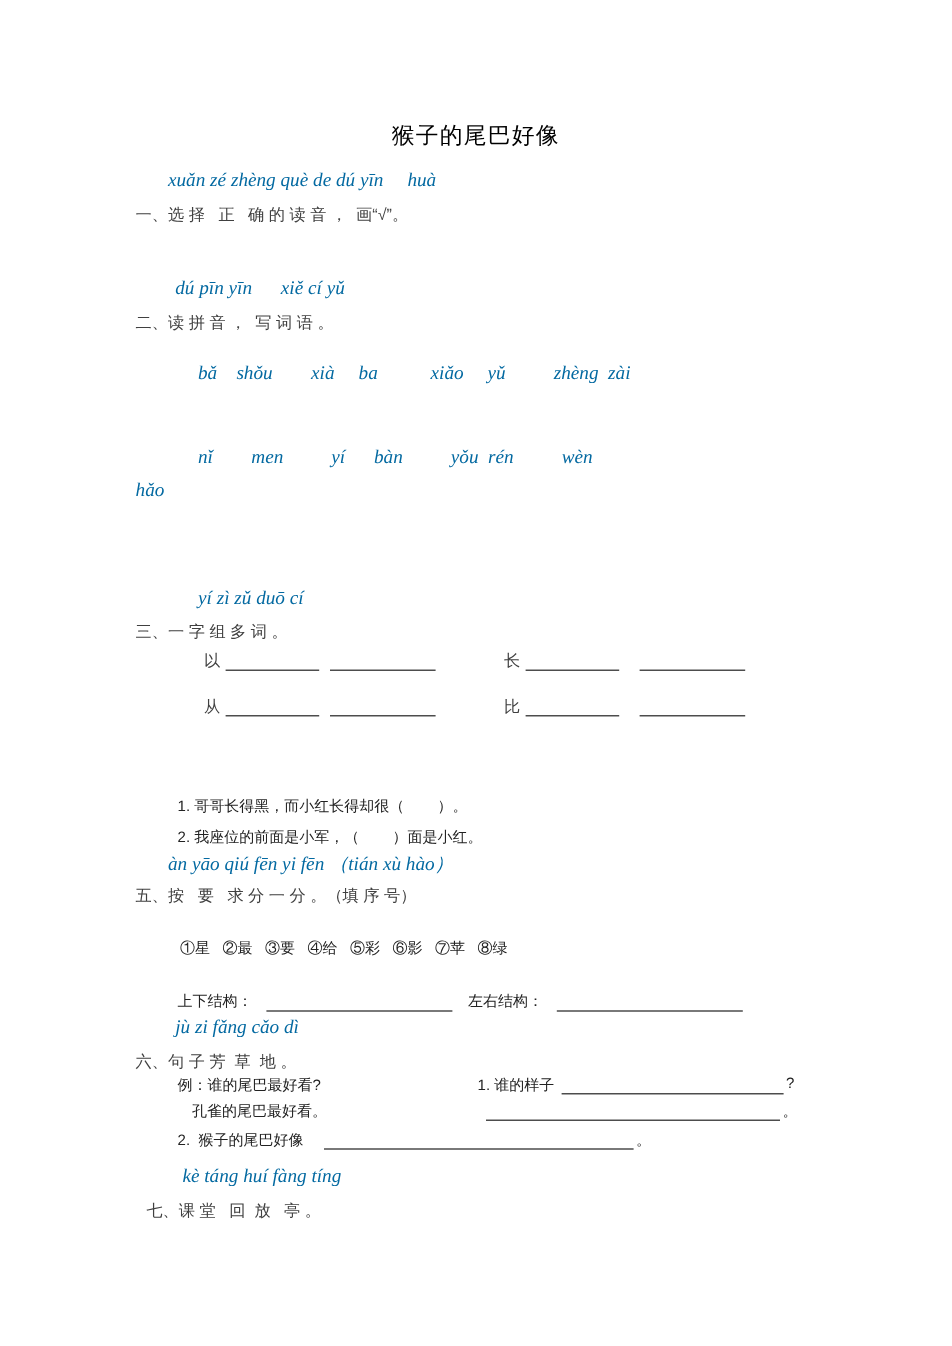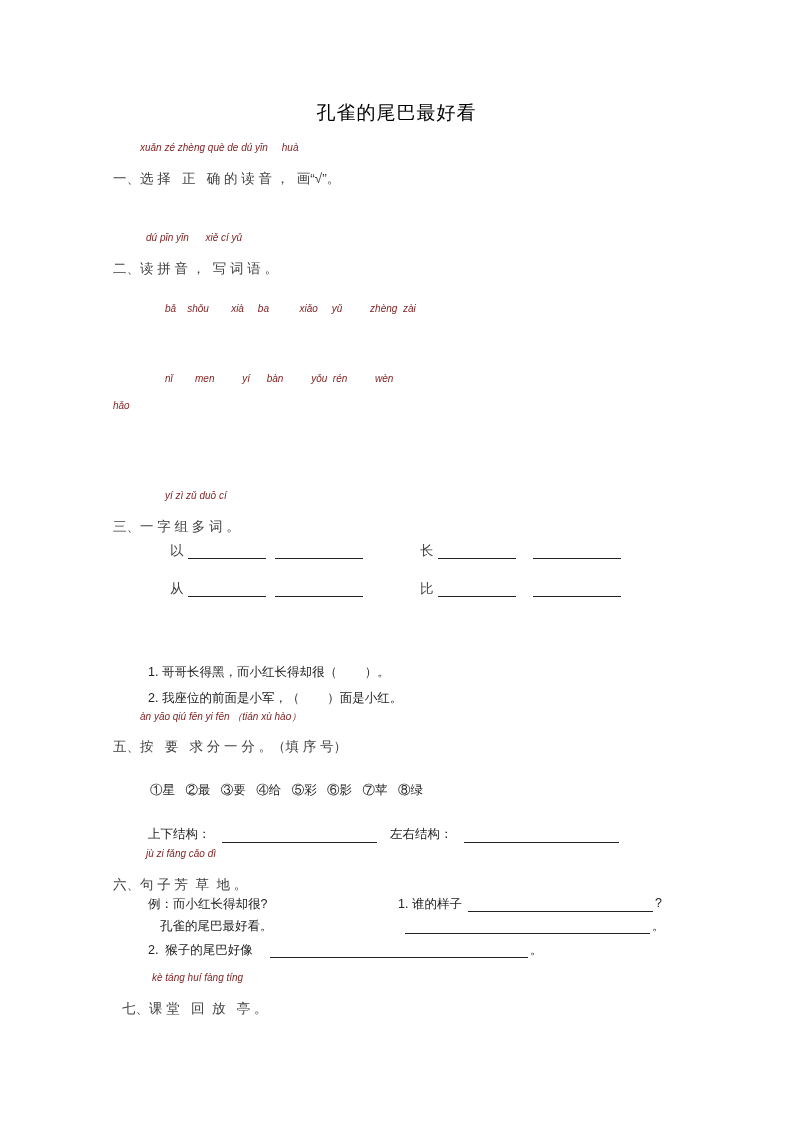--- a/index.html
+++ b/index.html
@@ -27,24 +27,24 @@
     top: 100px;
     width: 793px;
     text-align: center;
     font-size: 19px;
     font-family: "Liberation Sans", sans-serif;
     letter-spacing: 1px;
     color: #000;
   }
   .pinyin {
     position: absolute;
-    font-family: Liberation Sans, sans-serif;
+    font-family: Liberation Serif, serif;
     font-style: italic;
-    font-size: 10px;
-    color: #7f1d1d;
+    font-size: 16px;
+    color: #0369a1;
     white-space: pre;
   }
   .cn {
     position: absolute;
     font-family: "Liberation Sans", sans-serif;
     font-size: 13.5px;
     color: #404040;
     white-space: pre;
   }
   .cn-sm {
@@ -57,21 +57,21 @@
   .row-underline {
     position: absolute;
     border-bottom: 1px solid #222;
   }
 </style>
 </head>
 <body>
 
 <div class="page">
 
-  <div class="title">孔雀的尾巴最好看</div>
+  <div class="title">猴子的尾巴好像</div>
 
   <div class="pinyin" style="left:140px; top:142px;">xuǎn zé zhèng què de dú yīn     huà</div>
   <div class="cn" style="left:113px; top:170px;">一、选 择   正   确 的 读 音 ，  画“√”。</div>
 
   <div class="pinyin" style="left:146px; top:232px;">dú pīn yīn      xiě cí yǔ</div>
   <div class="cn" style="left:113px; top:260px;">二、读 拼 音 ，  写 词 语 。</div>
   <div class="pinyin" style="left:165px; top:303px;">bǎ    shǒu        xià     ba           xiǎo     yǔ          zhèng  zài</div>
   <div class="pinyin" style="left:165px; top:373px;">nǐ        men          yí      bàn          yǒu  rén          wèn</div>
   <div class="pinyin" style="left:113px; top:400px;">hǎo</div>
 
@@ -99,21 +99,21 @@
   <div class="cn" style="left:113px; top:738px;">五、按   要   求 分 一 分 。（填 序 号）</div>
   <div class="cn-sm" style="left:150px; top:782px;">①星   ②最   ③要   ④给   ⑤彩   ⑥影   ⑦苹   ⑧绿</div>
   <div class="cn-sm" style="left:148px; top:826px;">上下结构：</div>
   <div class="row-underline" style="left:222px; top:842px; width:155px;"></div>
   <div class="cn-sm" style="left:390px; top:826px;">左右结构：</div>
   <div class="row-underline" style="left:464px; top:842px; width:155px;"></div>
 
   <div class="pinyin" style="left:146px; top:848px;">jù zi fǎng cǎo dì</div>
   <div class="cn" style="left:113px; top:876px;">六、句 子 芳  草  地 。</div>
 
-  <div class="cn-sm" style="left:148px; top:896px;">例：而小红长得却很?</div>
+  <div class="cn-sm" style="left:148px; top:896px;">例：谁的尾巴最好看?</div>
   <div class="cn-sm" style="left:398px; top:896px;">1. 谁的样子</div>
   <div class="row-underline" style="left:468px; top:911px; width:185px;"></div>
   <div class="cn-sm" style="left:655px; top:896px;">?</div>
 
   <div class="cn-sm" style="left:160px; top:918px;">孔雀的尾巴最好看。</div>
   <div class="row-underline" style="left:405px; top:933px; width:245px;"></div>
   <div class="cn-sm" style="left:652px; top:918px;">。</div>
 
   <div class="cn-sm" style="left:148px; top:942px;">2.  猴子的尾巴好像</div>
   <div class="row-underline" style="left:270px; top:957px; width:258px;"></div>

